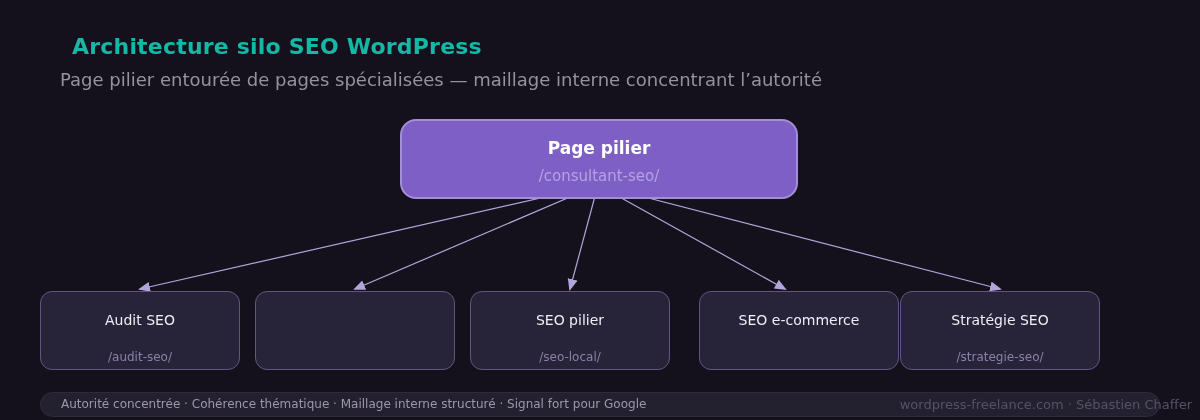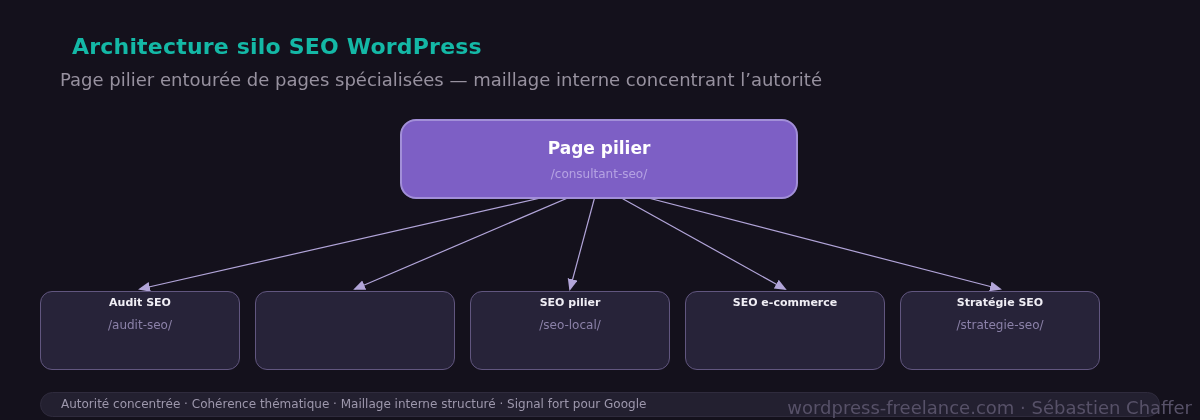--- a/index.html
+++ b/index.html
@@ -52,50 +52,50 @@
     margin-top: 15px;
   }
   .pillar-title {
     margin-top: 17px;
     font-size: 17px;
     font-weight: bold;
     color: #ffffff;
   }
   .pillar-slug {
     margin-top: 9px;
-    font-size: 12px;
+    font-size: 15px;
     color: rgba(235, 228, 255, 0.50);
   }
   
   .node {
     position: absolute;
     top: 291px;
     width: 200px;
     height: 79px;
     box-sizing: border-box;
     background: #272339;
     border: 1px solid #61567f;
     border-radius: 12px;
     text-align: center;
   }
   .node-title {
-    margin-top: 4px;
-    font-size: 11px;
-    font-weight: bold;
+    margin-top: 20px;
+    font-size: 14px;
+    font-weight: normal;
     color: #f0eef5;
   }
   .node-slug {
-    margin-top: 9px;
+    margin-top: 22px;
     font-size: 12px;
     color: #8b81a8;
   }
   .node.n0 { left: 40px; }
   .node.n1 { left: 255px; }
   .node.n2 { left: 470px; }
-  .node.n3 { left: 685px; }
+  .node.n3 { left: 699px; }
   .node.n4 { left: 900px; }
   
   #arrows {
     position: absolute;
     left: 0;
     top: 0;
     width: 1200px;
     height: 420px;
     pointer-events: none;
   }
@@ -113,21 +113,21 @@
     line-height: 23px;
     padding-left: 20px;
     font-size: 12px;
     color: #9d97ac;
     white-space: nowrap;
   }
   .watermark {
     position: absolute;
     right: 8px;
     top: 397px;
-    font-size: 18px;
+    font-size: 13px;
     color: #575168;
     white-space: nowrap;
   }
 </style>
 </head>
 <body>
 
 <div id="stage">
 
   <div class="header">

